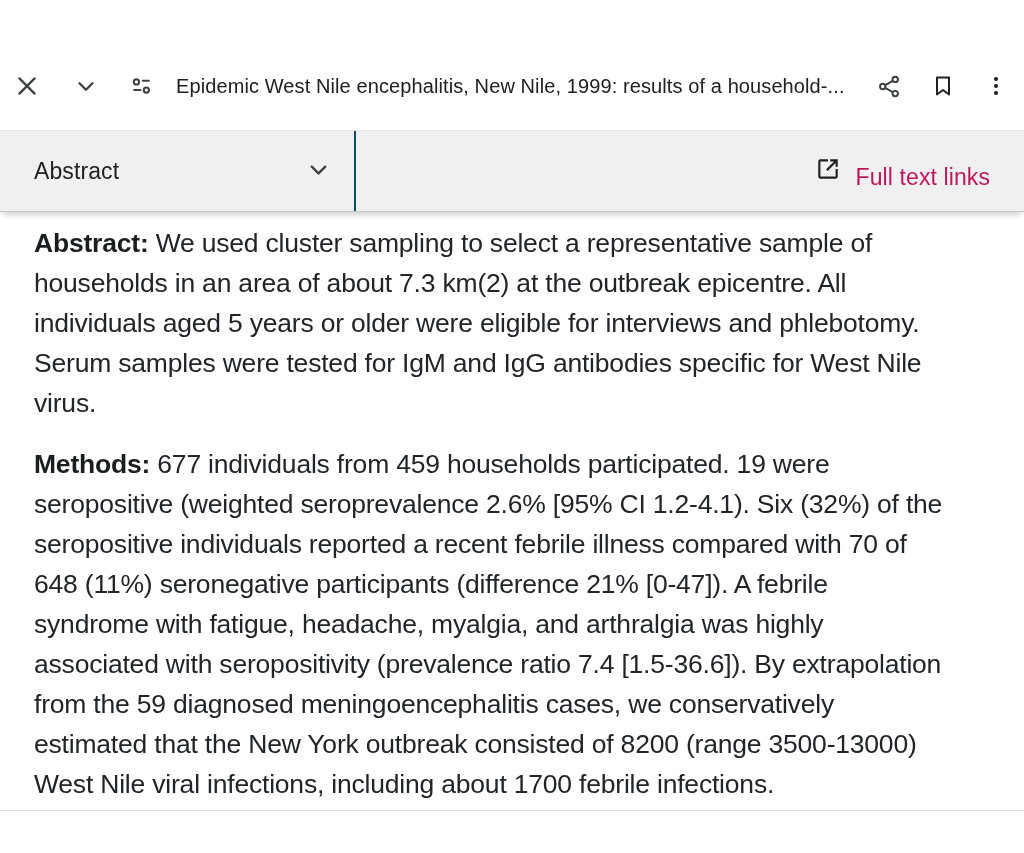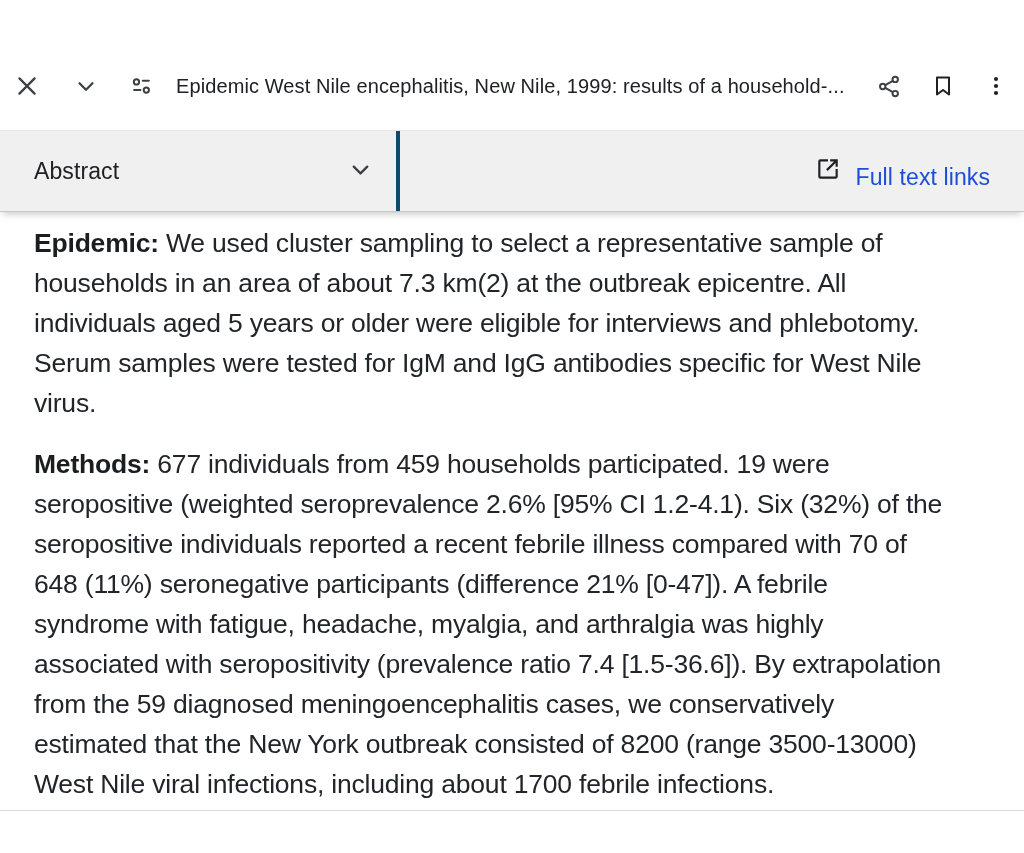--- a/index.html
+++ b/index.html
@@ -27,30 +27,30 @@
   }
   .page-url{font-size:13.5px;line-height:16px;color:#5f6368;margin-top:3px;}
   .tb-right{display:flex;align-items:center;gap:29px;margin-left:18px;}
   
   .tabbar{
     position:absolute;top:130px;left:0;right:0;height:81px;box-sizing:border-box;
     background:#f0f0f0;border-top:1px solid #e6e6e6;display:flex;
     box-shadow:0 1px 0 #c6c6c6, 0 6px 7px -3px rgba(0,0,0,0.22);
   }
   .tabbar-left{
-    width:400px;box-sizing:border-box;border-right:4px solid #0c4a6e;
+    width:356px;box-sizing:border-box;border-right:2px solid #0c4a6e;
     display:flex;align-items:center;padding:0 22px 0 34px;cursor:pointer;
   }
   .section-label{font-size:23px;color:#202124;letter-spacing:0.1px;}
   .tabbar-left .chev{margin-left:auto;color:#3c4043;}
   .tabbar-right{
     flex:1;display:flex;align-items:center;justify-content:flex-end;
     gap:15px;padding-right:34px;cursor:pointer;
   }
-  .ftl-label{font-size:23px;color:#1d4ed8;letter-spacing:0.1px;margin-top:12px;}
+  .ftl-label{font-size:23px;color:#be185d;letter-spacing:0.1px;margin-top:12px;}
   
   .content{
     position:absolute;top:211px;left:0;right:0;box-sizing:border-box;
     padding:12px 34px 0 34px;font-size:26.5px;line-height:40px;
     letter-spacing:-0.2px;color:#212529;
   }
   .content p{margin:0;white-space:pre-line;}
   .content p.methods{margin-bottom:21px;}
   .content strong{font-weight:700;color:#1b1e21;}
   .end-rule{
@@ -137,21 +137,21 @@
       <span>
         <svg width="26" height="26" viewBox="0 0 24 24" fill="#202124">
           <path d="M19 19H5V5h7V3H5a2 2 0 0 0-2 2v14a2 2 0 0 0 2 2h14c1.1 0 2-.9 2-2v-7h-2v7zM14 3v2h3.59l-7.33 7.33 1.41 1.41L19 6.41V10h2V3h-7z"></path>
         </svg>
       </span>
       <span class="ftl-label">Full text links</span>
     </div>
   </div>
 
   <main class="content">
-    <p class="methods"><strong>Epidemic:</strong><span> We used cluster sampling to select a representative sample of
+    <p class="methods"><strong>Abstract:</strong><span> We used cluster sampling to select a representative sample of
 households in an area of about 7.3 km(2) at the outbreak epicentre. All
 individuals aged 5 years or older were eligible for interviews and phlebotomy.
 Serum samples were tested for IgM and IgG antibodies specific for West Nile
 virus.</span></p>
     <p class="findings"><strong>Methods:</strong><span> 677 individuals from 459 households participated. 19 were
 seropositive (weighted seroprevalence 2.6% [95% CI 1.2-4.1). Six (32%) of the
 seropositive individuals reported a recent febrile illness compared with 70 of
 648 (11%) seronegative participants (difference 21% [0-47]). A febrile
 syndrome with fatigue, headache, myalgia, and arthralgia was highly
 associated with seropositivity (prevalence ratio 7.4 [1.5-36.6]). By extrapolation

